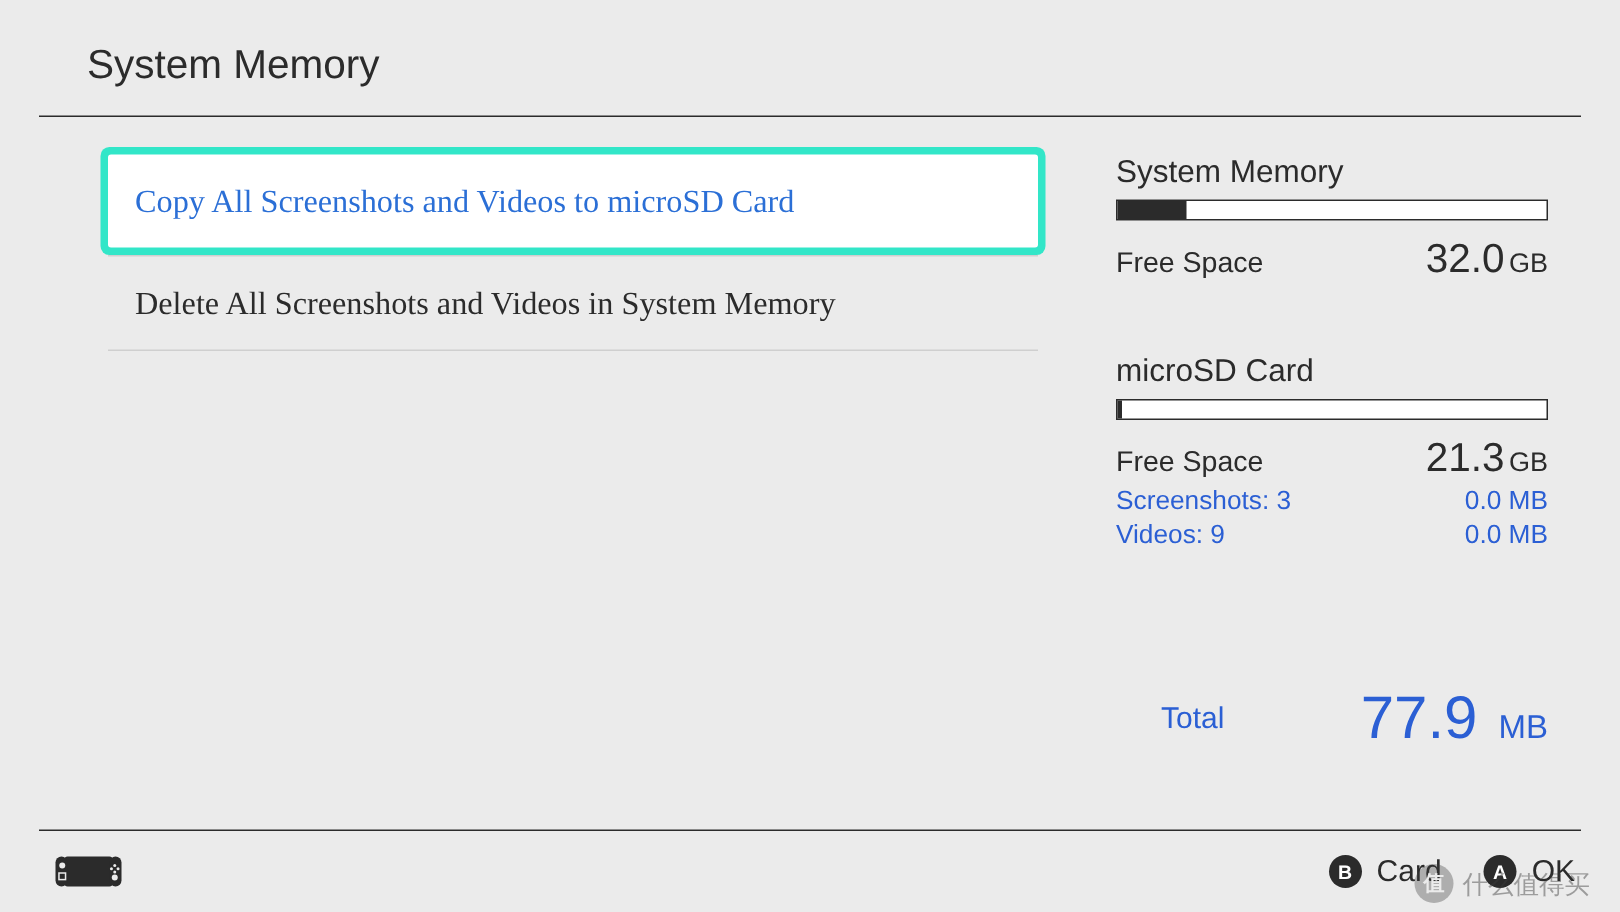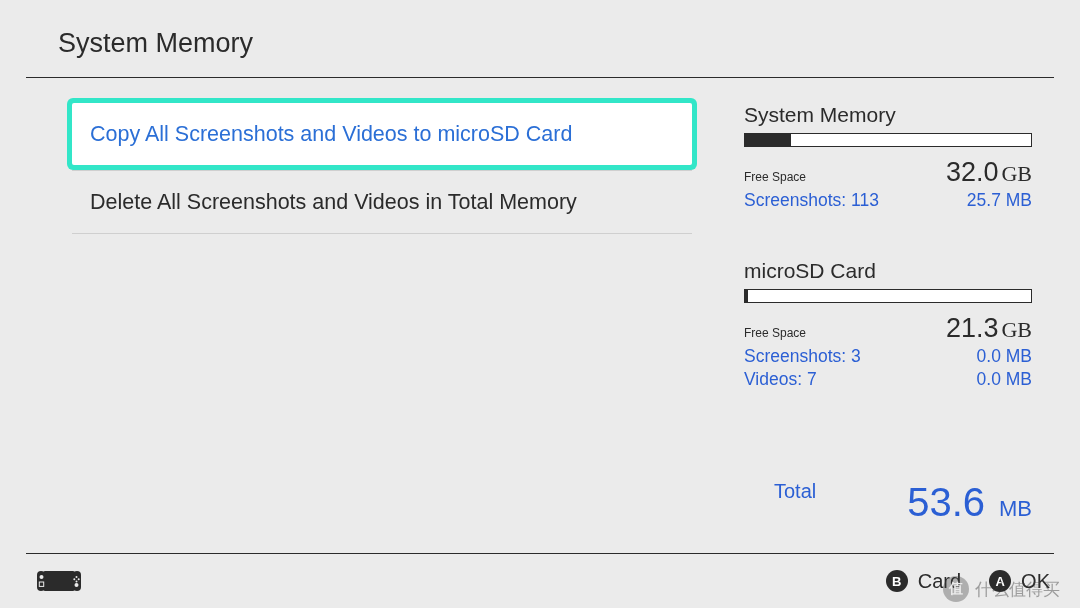--- a/index.html
+++ b/index.html
@@ -22,20 +22,21 @@
     margin: 0 26px;
     border: none;
     border-top: 1.5px solid #2b2b2b;
   }
   .content {
     display: flex;
     padding: 25px 30px 0 72px;
   }
   .left-col {
     width: 620px;
+    font-family: Liberation Serif, serif;
   }
   .menu-item {
     height: 62px;
     display: flex;
     align-items: center;
     padding-left: 18px;
     font-size: 21.5px;
     color: #2b2b2b;
     position: relative;
   }
@@ -75,30 +76,30 @@
     background: #2b2b2b;
   }
   .row {
     display: flex;
     justify-content: space-between;
     align-items: baseline;
     margin-bottom: 2px;
   }
   .row.link { color: #2b5fd4; font-size: 17.5px; }
   .row.link .val { color: #2b5fd4; font-size: 17.5px; }
-  .free-label { font-size: 12px; }
+  .free-label { font-size: 19px; }
   .free-val {
     font-size: 27px;
   }
-  .free-val .unit { font-size: 22px; margin-left: 3px; font-family: Liberation Serif, serif; }
+  .free-val .unit { font-size: 18px; margin-left: 3px; }
   .val { font-size: 17.5px; }
   .total-row {
     display: flex;
     justify-content: space-between;
-    align-items: flex-start;
+    align-items: center;
     margin-top: 90px;
     padding-left: 30px;
   }
   .total-label { color: #2b5fd4; font-size: 20px; }
   .total-val { color: #2b5fd4; font-size: 40px; }
   .total-val .unit { font-size: 22px; margin-left: 14px; }
   .hr-bottom {
     position: absolute;
     left: 26px; right: 26px; bottom: 54px;
     border: none;
@@ -159,69 +160,65 @@
 </div>
 <hr class="hr-top">
 
 <div class="content">
   <div class="left-col">
     <div class="menu-item selected">
       <span>Copy All Screenshots and Videos to microSD Card</span>
     </div>
     <hr class="menu-sep" style="margin-top:5px;">
     <div class="menu-item">
-      <span>Delete All Screenshots and Videos in Total Memory</span>
+      <span>Delete All Screenshots and Videos in System Memory</span>
     </div>
     <hr class="menu-sep">
   </div>
 
   <div class="right-col">
 
     <div class="storage-block">
       <div class="storage-title">System Memory</div>
       <div class="bar">
         <div class="bar-fill" style="width:16%"></div>
       </div>
       <div class="row">
         <span class="free-label">Free Space</span>
         <span class="free-val">
           <span>32.0</span><span class="unit">GB</span>
         </span>
       </div>
-      <div class="row link">
-        <span>Screenshots: 113</span>
-        <span class="val">25.7 MB</span>
-      </div>
     </div>
 
     <div class="storage-block">
       <div class="storage-title">microSD Card</div>
       <div class="bar">
         <div class="bar-fill" style="width:1%"></div>
       </div>
       <div class="row">
         <span class="free-label">Free Space</span>
         <span class="free-val">
           <span>21.3</span><span class="unit">GB</span>
         </span>
       </div>
       <div class="row link">
         <span>Screenshots: 3</span>
         <span class="val">0.0 MB</span>
       </div>
       <div class="row link">
-        <span>Videos: 7</span>
+        <span>Videos: 9</span>
         <span class="val">0.0 MB</span>
       </div>
     </div>
 
     <div class="total-row">
       <span class="total-label">Total</span>
       <span class="total-val">
-        <span>53.6</span><span class="unit">MB</span>
+        <span>77.9</span><span class="unit">MB</span>
       </span>
     </div>
 
   </div>
 </div>
 
 <hr class="hr-bottom">
 
 <div class="footer">
   <span class="controller-icon">

